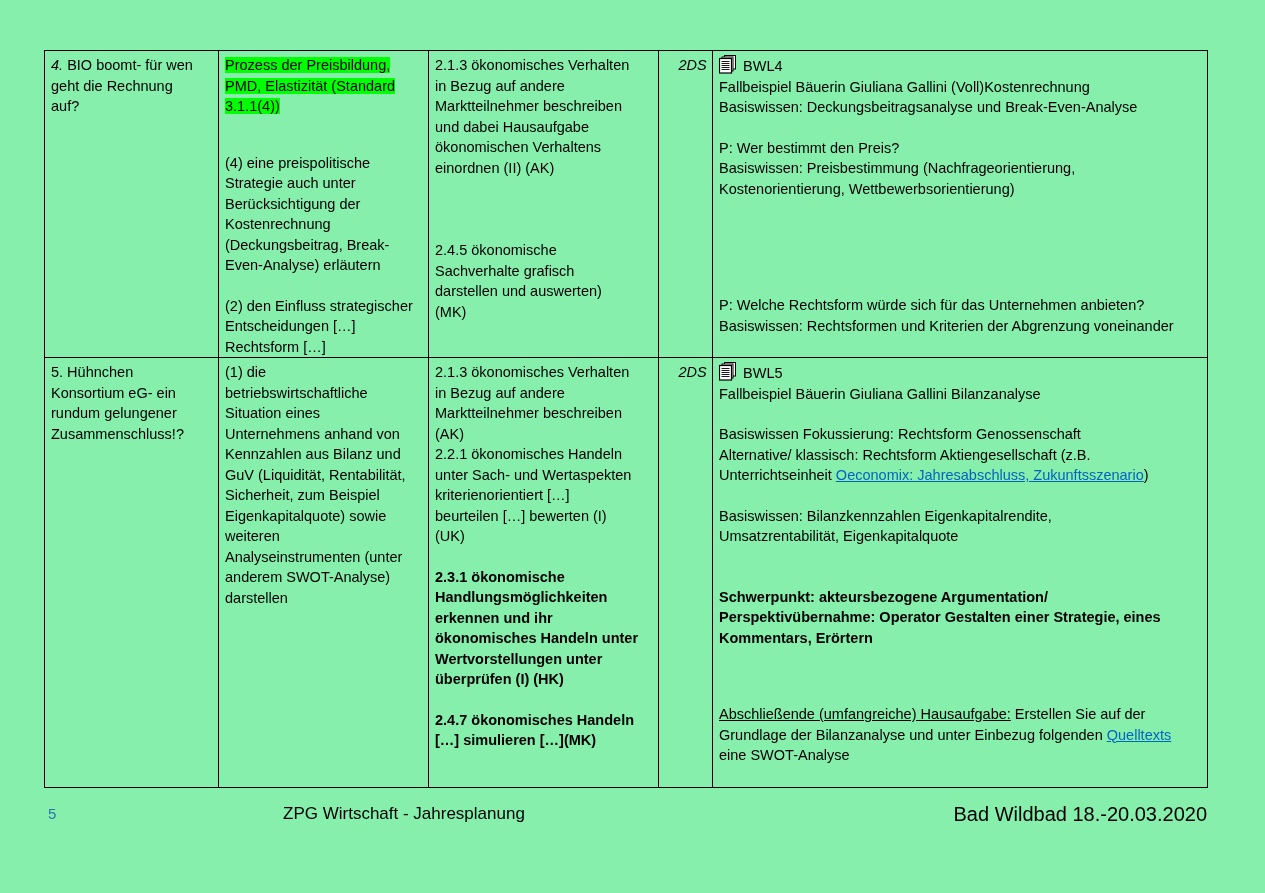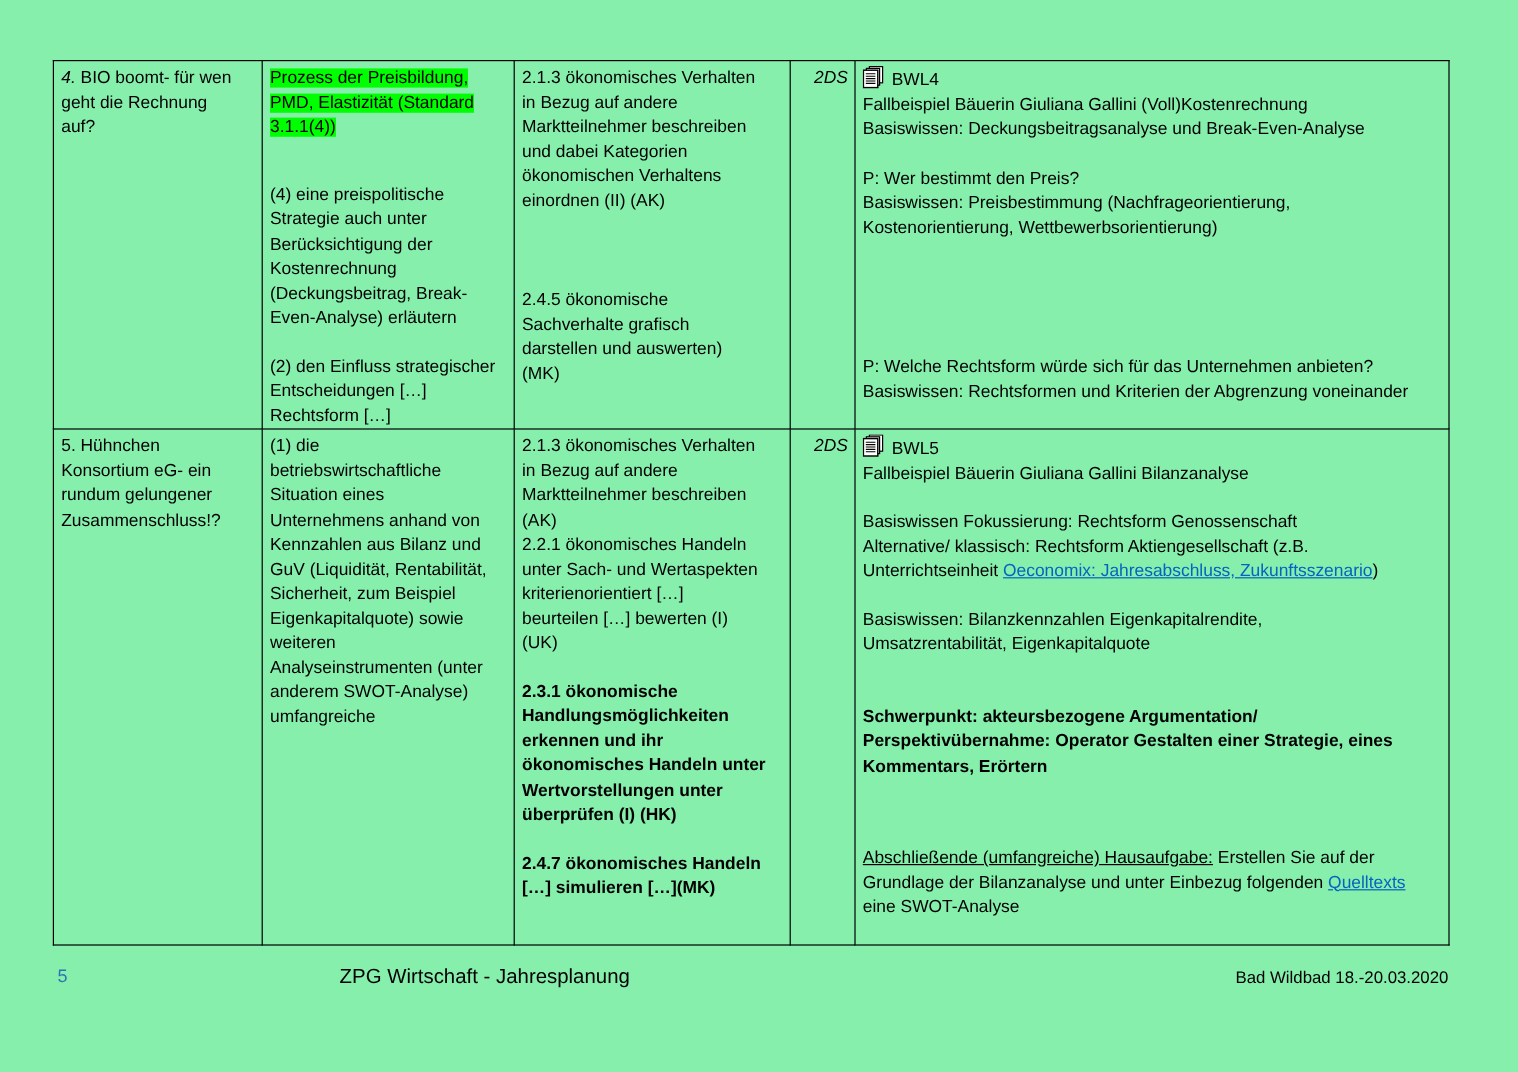--- a/index.html
+++ b/index.html
@@ -27,21 +27,21 @@
   .line{display:block;white-space:nowrap;}
   .hl{background:var(--hl,#00ff00);}
   .b{font-weight:bold;margin-top:24px;}
   .i{font-style:italic;}
   .u{text-decoration:underline;}
   .link{color:var(--link,#0563c1);text-decoration:underline;cursor:pointer;}
   td.dur{text-align:center;padding-left:16px;padding-right:2px;}
   .pages-icon{vertical-align:-3px;margin-right:2px;}
   .page-number{position:absolute;left:48px;top:804px;font-size:15px;color:var(--pagenum,#2e74b5);}
   .footer-center{position:absolute;left:283px;top:804px;font-size:17px;}
-  .footer-right{position:absolute;right:58px;top:804px;font-size:14px;}
+  .footer-right{position:absolute;right:58px;top:804px;font-size:20px;}
 </style>
 </head>
 <body>
 
 <div class="page">
 
   <table class="plan-table">
     <colgroup>
       <col style="width:174px">
       <col style="width:210px">
@@ -76,21 +76,21 @@
               <span class="line"><span>(2) den Einfluss strategischer</span></span>
               <span class="line"><span>Entscheidungen […]</span></span>
               <span class="line"><span>Rechtsform […]</span></span>
             </p>
           </td>
         <td>
             <p class="para">
               <span class="line"><span>2.1.3 ökonomisches Verhalten</span></span>
               <span class="line"><span>in Bezug auf andere</span></span>
               <span class="line"><span>Marktteilnehmer beschreiben</span></span>
-              <span class="line"><span>und dabei Kategorien</span></span>
+              <span class="line"><span>und dabei Hausaufgabe</span></span>
               <span class="line"><span>ökonomischen Verhaltens</span></span>
               <span class="line"><span>einordnen (II) (AK)</span></span>
             </p>
             <p class="para" style="margin-top: 62px;">
               <span class="line"><span>2.4.5 ökonomische</span></span>
               <span class="line"><span>Sachverhalte grafisch</span></span>
               <span class="line"><span>darstellen und auswerten)</span></span>
               <span class="line"><span>(MK)</span></span>
             </p>
           </td>
@@ -136,21 +136,21 @@
               <span class="line"><span>betriebswirtschaftliche</span></span>
               <span class="line"><span>Situation eines</span></span>
               <span class="line"><span>Unternehmens anhand von</span></span>
               <span class="line"><span>Kennzahlen aus Bilanz und</span></span>
               <span class="line"><span>GuV (Liquidität, Rentabilität,</span></span>
               <span class="line"><span>Sicherheit, zum Beispiel</span></span>
               <span class="line"><span>Eigenkapitalquote) sowie</span></span>
               <span class="line"><span>weiteren</span></span>
               <span class="line"><span>Analyseinstrumenten (unter</span></span>
               <span class="line"><span>anderem SWOT-Analyse)</span></span>
-              <span class="line"><span>umfangreiche</span></span>
+              <span class="line"><span>darstellen</span></span>
             </p>
           </td>
         <td>
             <p class="para">
               <span class="line"><span>2.1.3 ökonomisches Verhalten</span></span>
               <span class="line"><span>in Bezug auf andere</span></span>
               <span class="line"><span>Marktteilnehmer beschreiben</span></span>
               <span class="line"><span>(AK)</span></span>
               <span class="line"><span>2.2.1 ökonomisches Handeln</span></span>
               <span class="line"><span>unter Sach- und Wertaspekten</span></span>

